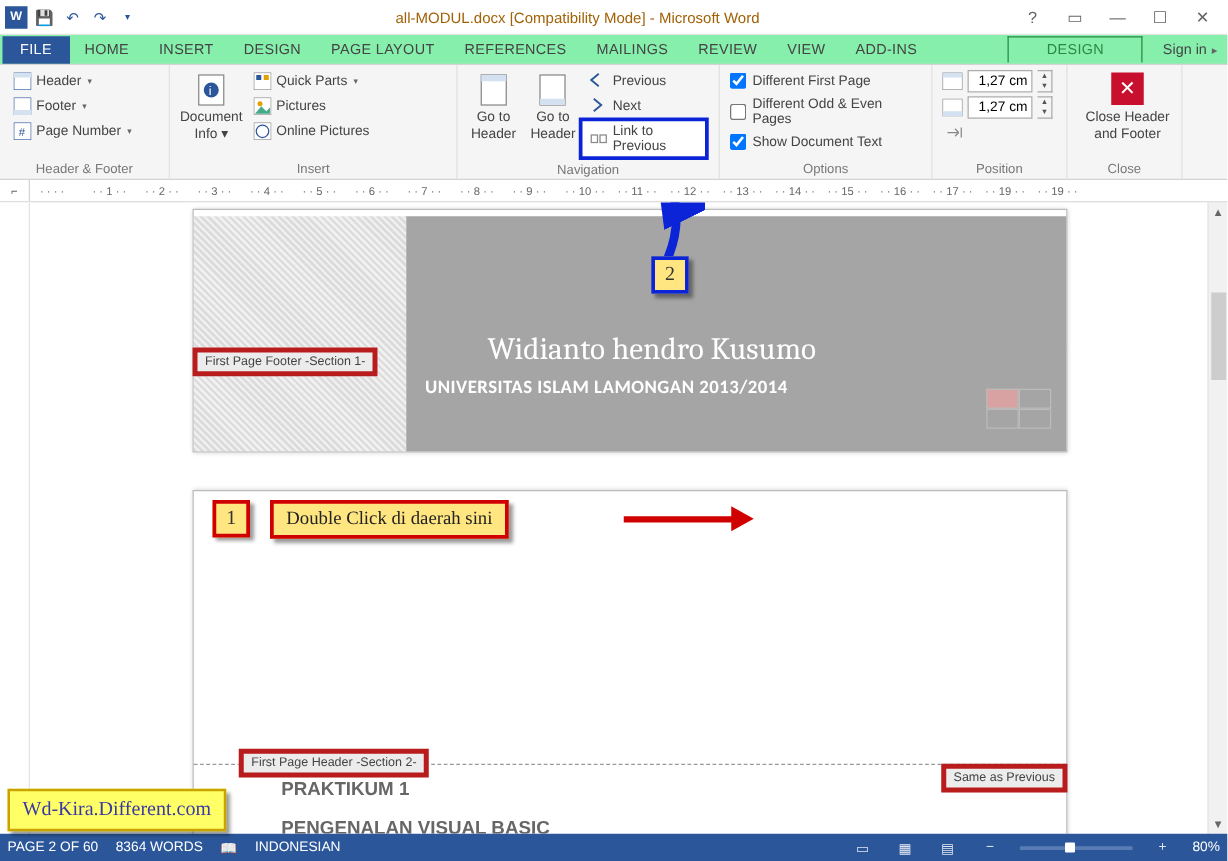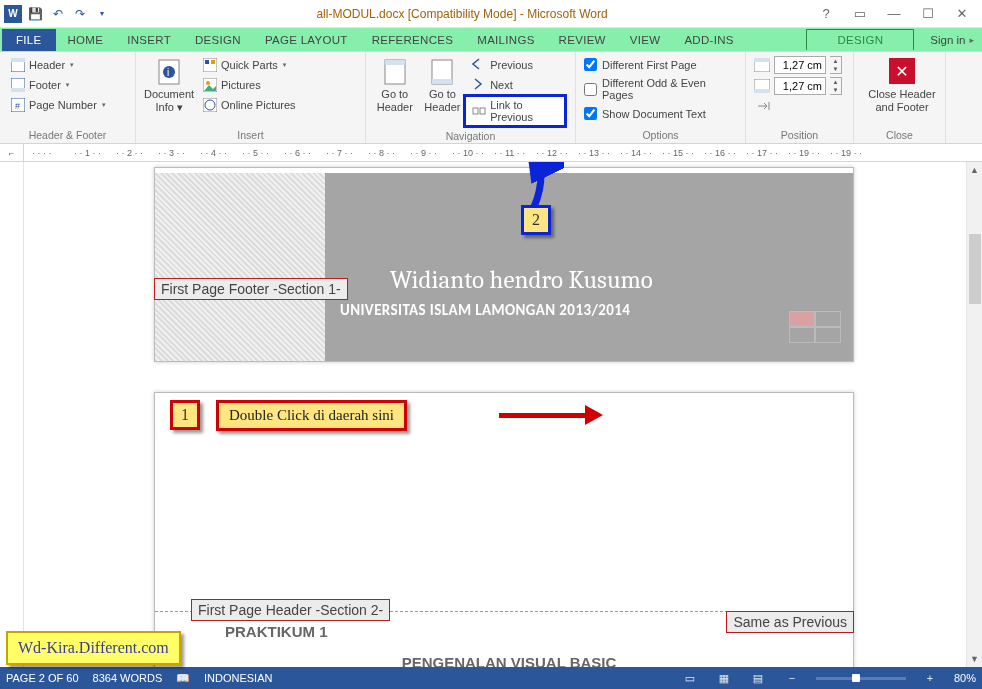--- a/index.html
+++ b/index.html
@@ -65,30 +65,30 @@
 .page2{top:230px;height:410px;}
 
 .footer-area{position:absolute;left:0;right:0;bottom:0;height:188px;display:flex;}
 .hatch{flex:0 0 170px;background:repeating-linear-gradient(45deg,#dcdcdc 0 2px,#f0f0f0 2px 4px);}
 .gray-cover{flex:1;background:#a5a5a5;position:relative;color:#fff;}
 .gray-cover .name{font-family:Cambria,Georgia,serif;font-size:25px;position:absolute;left:65px;top:92px;}
 .gray-cover .univ{font-family:Calibri;font-weight:700;font-size:15px;position:absolute;left:15px;top:128px;letter-spacing:.4px;}
 .squares{position:absolute;right:12px;bottom:18px;display:grid;grid-template-columns:26px 26px;grid-template-rows:16px 16px;}
 .squares div{border:1px solid #bbb;}
 .squares .p{background:#d9a2a2;}
-.tag{position:absolute;border:1px solid #b91c1c;background:#ececec;font-size:14px;color:#444;padding:2px 6px;}
+.tag{position:absolute;border:4px solid #b91c1c;background:#ececec;font-size:10px;color:#444;padding:2px 6px;}
 .page1 .tag{left:-1px;top:110px;}
 .page1 .dash{position:absolute;left:0;right:0;top:110px;border-top:1px dashed #999;}
 .page2 .tag-l{left:-1px;top:206px;margin-left:37px;}
 .page2 .tag-r{right:-1px;top:218px;}
 .page2 .dash{position:absolute;left:0;right:0;top:218px;border-top:1px dashed #999;}
 
 .doc-content{position:absolute;left:70px;right:60px;top:230px;font-family:"Times New Roman",serif;color:#666;}
 .doc-content .h1{text-align:left;font-weight:700;font-size:15px;}
-.doc-content .h1b{text-align:center;font-weight:700;font-size:15px;margin-top:14px;}
+.doc-content .h1b{font-weight:700;font-size:15px;margin-top:14px;}
 
 
 .anno-num{position:absolute;width:30px;height:30px;border:3px solid #d00000;background:#ffe680;display:flex;align-items:center;justify-content:center;font-family:Georgia,serif;font-size:16px;color:#333;box-shadow:3px 3px 3px rgba(0,0,0,.4);}
 .anno-text{position:absolute;border:3px solid #d00000;background:#ffe680;padding:4px 10px;font-family:Verdana;font-size:15px;color:#222;box-shadow:3px 3px 3px rgba(0,0,0,.4);}
 .anno1{left:146px;top:238px;}
 .annoT{left:192px;top:238px;}
 .anno2{border-color:#0b24d8;left:497px;top:43px;z-index:6;}
 .arrow-red{position:absolute;left:475px;top:248px;width:120px;height:10px;}
 .arrow-red::before{content:"";position:absolute;left:0;top:3px;width:88px;height:5px;background:#d00000;}
 .arrow-red::after{content:"";position:absolute;left:86px;top:-5px;border:10px solid transparent;border-left:18px solid #d00000;}

